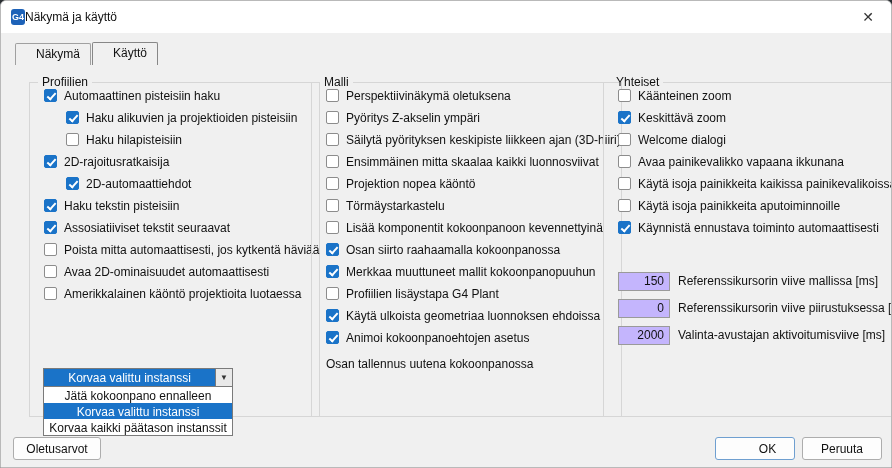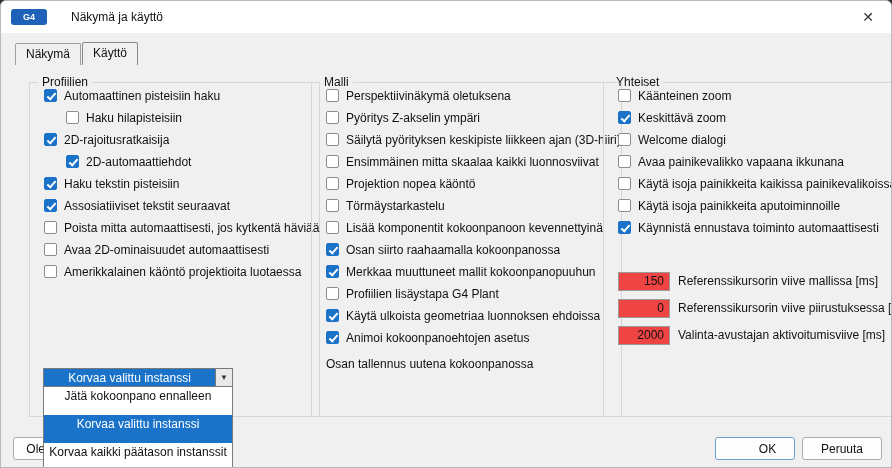--- a/index.html
+++ b/index.html
@@ -30,29 +30,29 @@
   .titlebar {
     height: 32px;
     background: #ffffff;
     display: flex;
     align-items: center;
     padding-left: 10px;
     box-sizing: border-box;
     position: relative;
   }
   .app-icon {
-    width: 36px; height: 16px;
+    width: 14px; height: 16px;
     border-radius: 3px;
     background: #1d62b8;
     color: #fff;
     font-size: 9px;
     line-height: 16px;
     text-align: center;
     font-weight: bold;
-    margin-right: 24px;
+    margin-right: 0;
     flex: none;
   }
   .title-text {
     font-size: 12px;
     color: #101010;
   }
   .close-btn {
     position: absolute;
     right: 0; top: 0;
     width: 46px; height: 32px;
@@ -66,21 +66,21 @@
   
   .tabstrip {
     height: 24px;
     margin: 8px 0 0 14px;
     display: flex;
     align-items: flex-end;
     position: relative;
     z-index: 3;
   }
   .tab {
-    padding: 3px 10px 4px 10px;
+    padding: 3px 10px 4px 20px;
     font-size: 12px;
     border: 1px solid #a0a0a0;
     border-bottom: none;
     background: #f0f0f0;
     margin-right: 1px;
     border-radius: 2px 2px 0 0;
     cursor: default;
     position: relative;
     color: #111;
   }
@@ -157,21 +157,21 @@
     align-items: center;
     padding-left: 14px;
     height: 24px;
     margin-bottom: 3px;
   }
   .numbox {
     width: 52px;
     height: 19px;
     box-sizing: border-box;
     border: 1px solid #9a9a9a;
-    background: #ef4444;
+    background: #c4b5fd;
     text-align: right;
     padding-right: 5px;
     font-size: 12px;
     line-height: 17px;
     margin-right: 8px;
     color: #111;
     flex: none;
   }
   .numlabel { font-size: 12px; white-space: nowrap; color: #111; }
 
@@ -213,21 +213,21 @@
     box-sizing: border-box;
   }
   .dropdown {
     border: 1px solid #7a7a7a;
     border-top: none;
     background: #fff;
     width: 190px;
     box-sizing: border-box;
   }
   .dd-item {
-    height: 28px;
+    height: 16px;
     line-height: 18px;
     text-align: center;
     font-size: 12px;
     color: #111;
     cursor: pointer;
     white-space: nowrap;
   }
   .dd-item.selected {
     background: #1a73c8;
     color: #fff;
@@ -287,20 +287,24 @@
   <div class="content">
 
     <fieldset class="group g-piirustus">
       <legend>Profiilien</legend>
 
       <div class="row">
         <span class="cb checked"></span>
         <span class="lbl">Automaattinen pisteisiin haku</span>
       </div>
       <div class="row indent">
+        <span class="cb checked"></span>
+        <span class="lbl">Haku alikuvien ja projektioiden pisteisiin</span>
+      </div>
+      <div class="row indent">
         <span class="cb"></span>
         <span class="lbl">Haku hilapisteisiin</span>
       </div>
       <div class="row">
         <span class="cb checked"></span>
         <span class="lbl">2D-rajoitusratkaisija</span>
       </div>
       <div class="row indent">
         <span class="cb checked"></span>
         <span class="lbl">2D-automaattiehdot</span>

